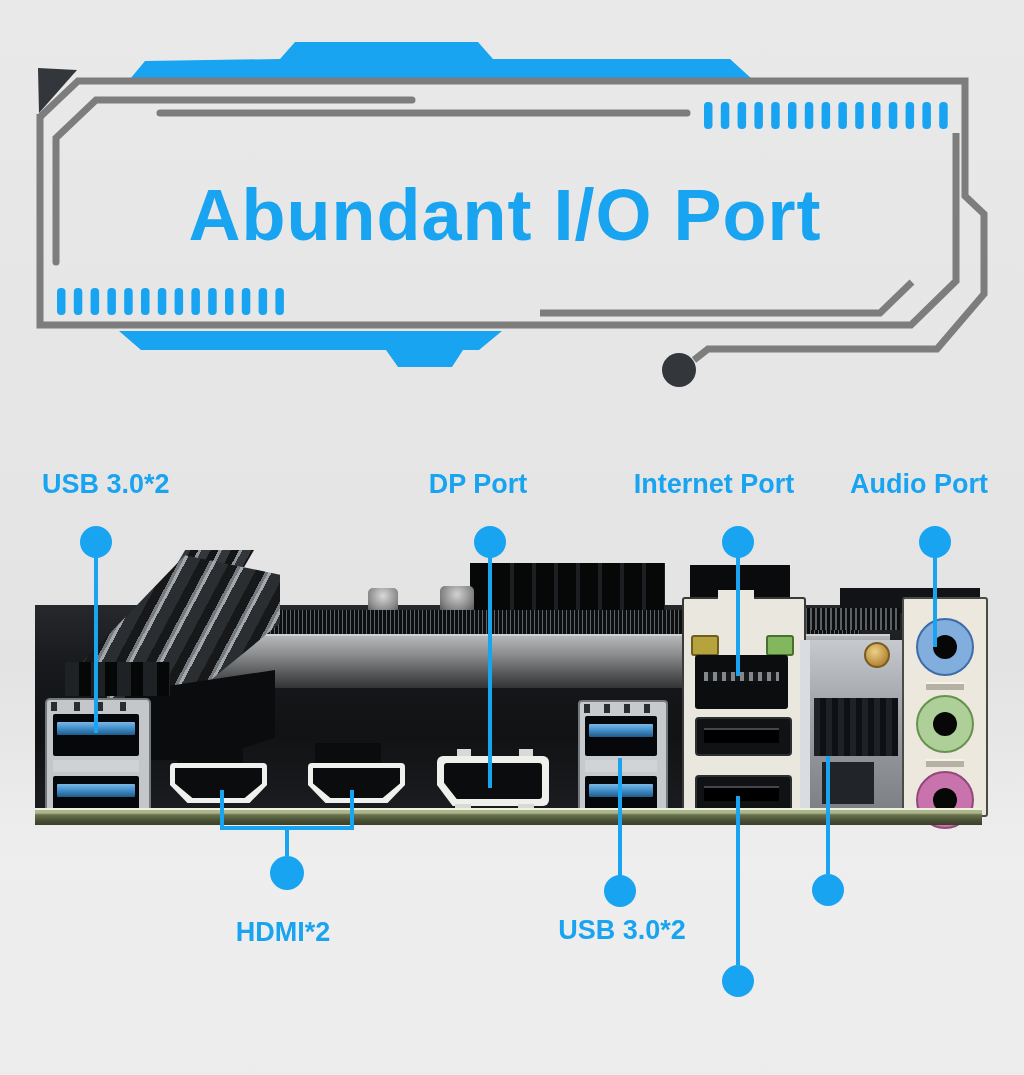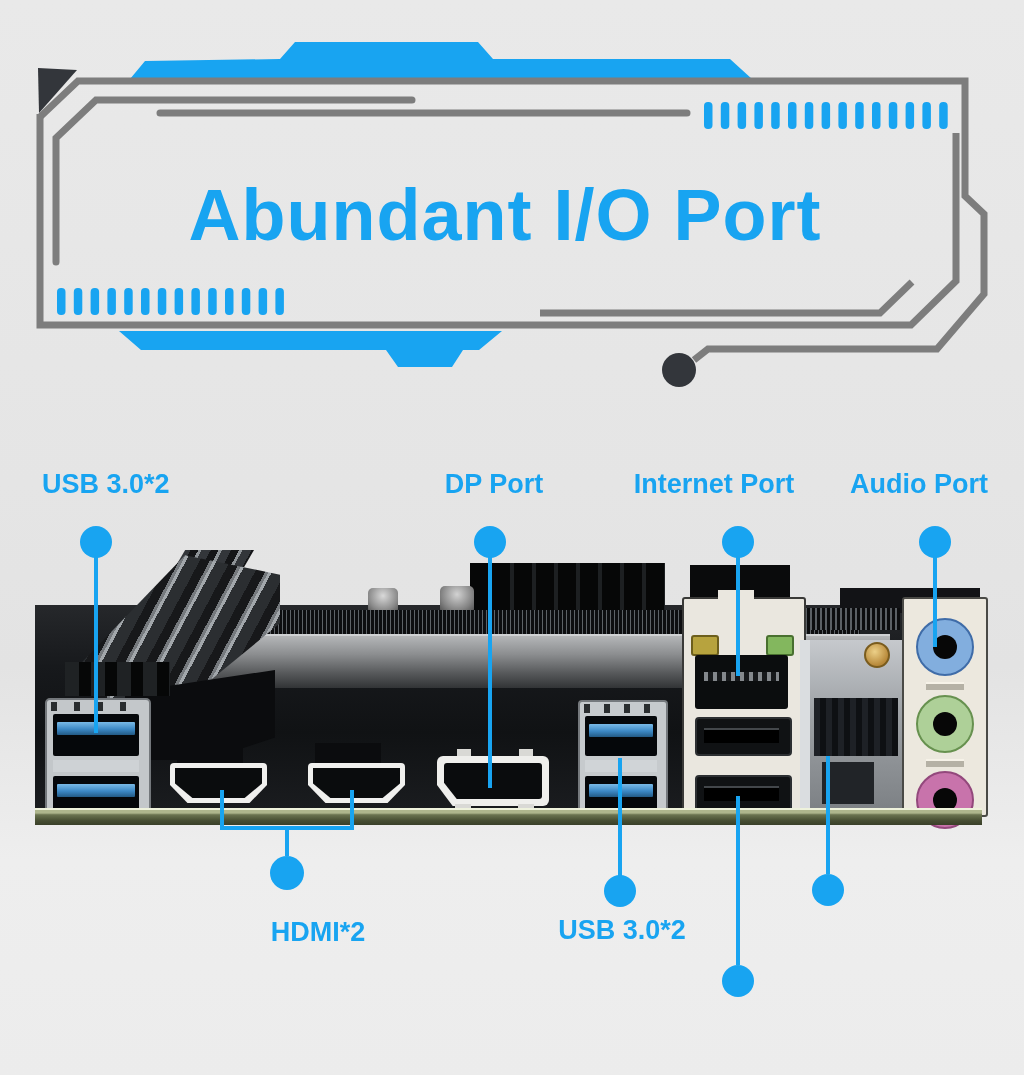--- a/index.html
+++ b/index.html
@@ -79,21 +79,21 @@
         <rect x="225" y="288" width="8.5" height="27" rx="4"></rect>
         <rect x="241.8" y="288" width="8.5" height="27" rx="4"></rect>
         <rect x="258.6" y="288" width="8.5" height="27" rx="4"></rect>
         <rect x="275.4" y="288" width="8.5" height="27" rx="4"></rect>
       </g>
   </svg>
 
   <div id="page-title">Abundant I/O Port</div>
 
   <div class="lbl" style="left:42px;top:470px;">USB 3.0*2</div>
-  <div class="lbl ctr" style="left:494px;top:470px;">DP Port</div>
+  <div class="lbl ctr" style="left:478px;top:470px;">DP Port</div>
   <div class="lbl ctr" style="left:714px;top:470px;">Internet Port</div>
   <div class="lbl ctr" style="left:919px;top:470px;">Audio Port</div>
 
   <div class="abs" style="left:30px;top:550px;width:952px;height:276px;">
 
     <div class="abs" style="left:5px;top:55px;width:947px;height:205px;
                 background:linear-gradient(180deg,#26282b,#17191c 30%,#101214 62%,#1a1c1f);"></div>
 
     <div class="abs" style="left:440px;top:13px;width:195px;height:49px;background:#0a0b0c;
                 background-image:repeating-linear-gradient(90deg,#060707 0 18px,#1d2022 18px 22px);"></div>
@@ -233,16 +233,16 @@
       <circle cx="490" cy="542" r="16"></circle>
       <circle cx="738" cy="542" r="16"></circle>
       <circle cx="935" cy="542" r="16"></circle>
       <circle cx="287" cy="873" r="17"></circle>
       <circle cx="620" cy="891" r="16"></circle>
       <circle cx="828" cy="890" r="16"></circle>
       <circle cx="738" cy="981" r="16"></circle>
     </g>
   </svg>
 
-  <div class="lbl ctr" style="left:283px;top:918px;margin-left:35px;">HDMI*2</div>
+  <div class="lbl ctr" style="left:283px;top:918px;">HDMI*2</div>
   <div class="lbl ctr" style="left:622px;top:916px;">USB 3.0*2</div>
 
 </div>
 
 </body></html>

